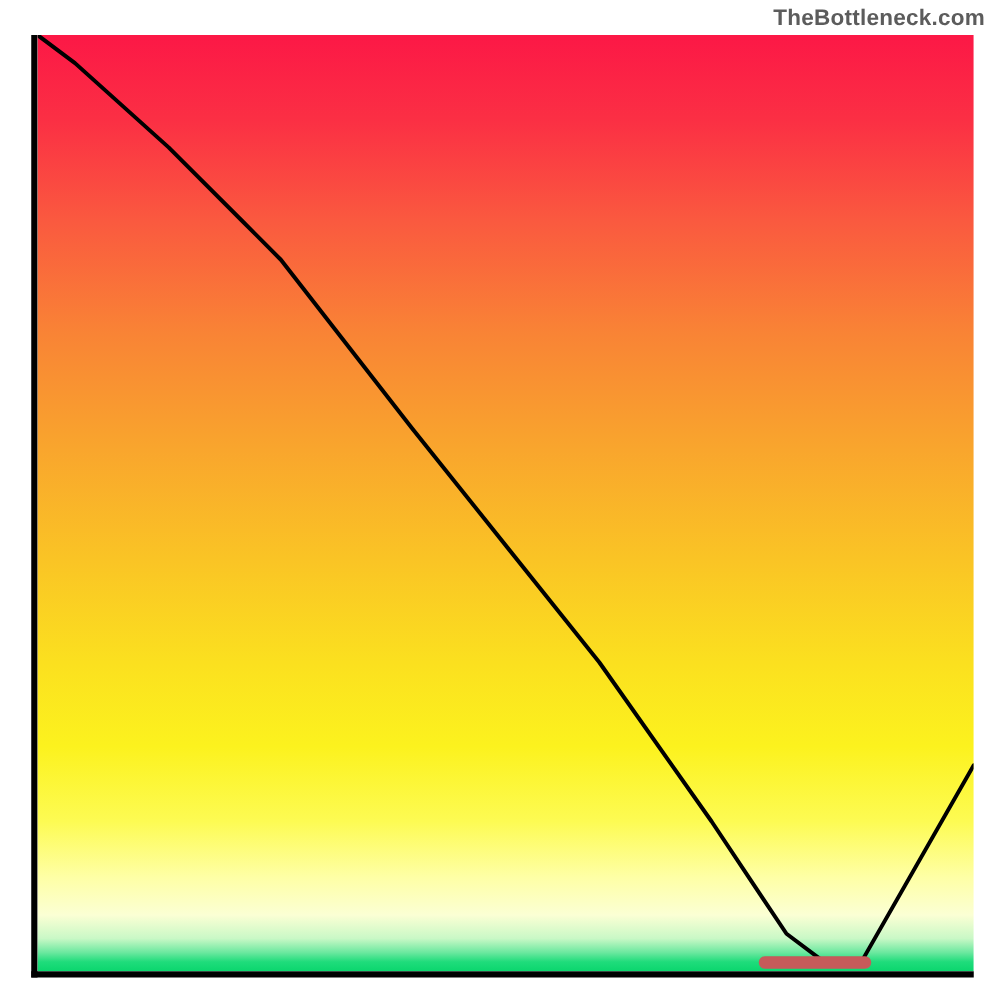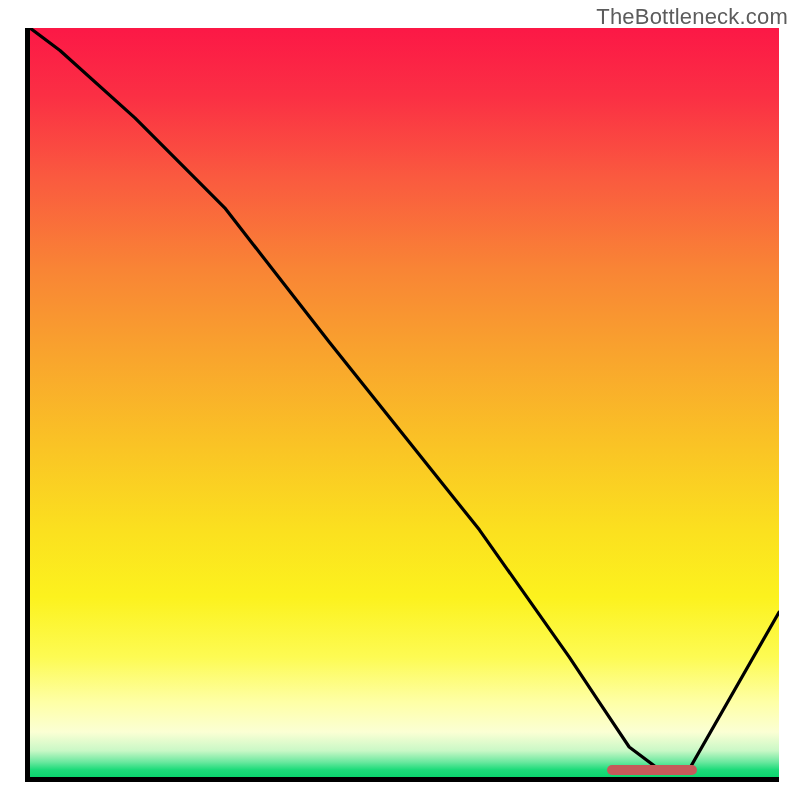--- a/index.html
+++ b/index.html
@@ -12,22 +12,22 @@
   }
   .container {
     position: relative;
     width: 800px;
     height: 800px;
   }
   .attribution {
     position: absolute;
     top: 4px;
     right: 12px;
-    font-size: 22px;
-    font-weight: 400;
+    font-size: 18px;
+    font-weight: 700;
     color: #5c5c5c;
     letter-spacing: 0.2px;
   }
   .plot {
     position: absolute;
     left: 25px;
     top: 28px;
     width: 754px;
     height: 754px;
     border-left: 5px solid #000;

